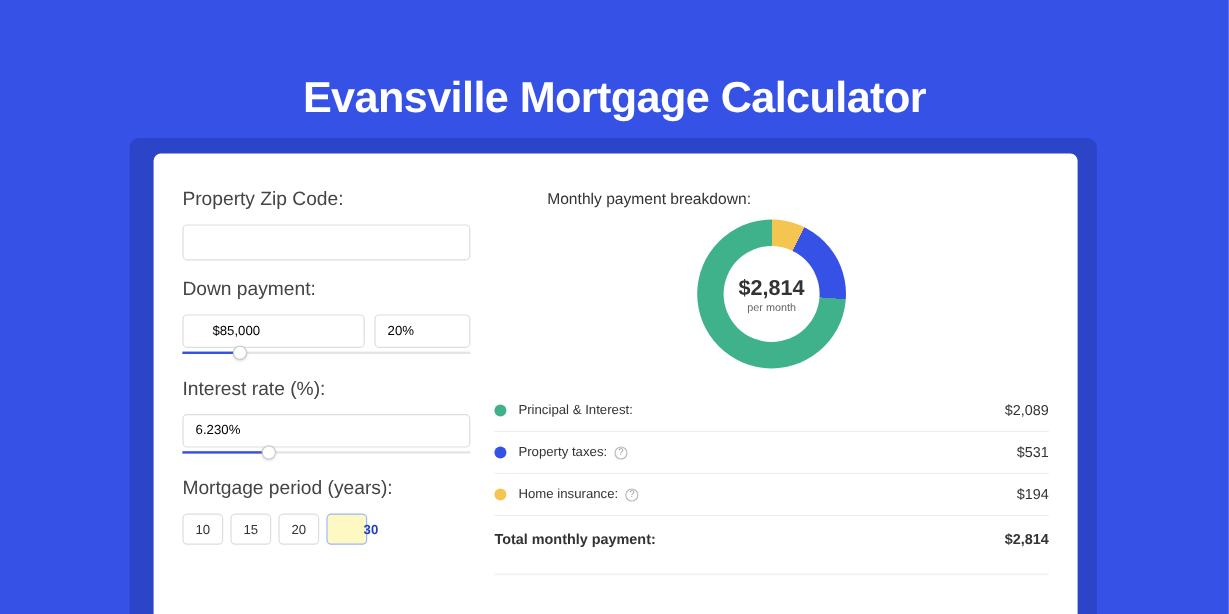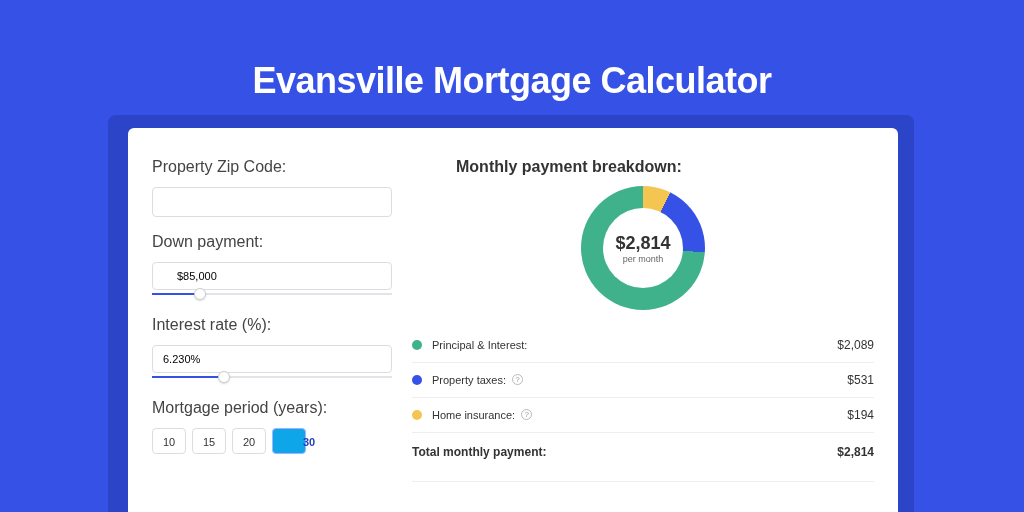--- a/index.html
+++ b/index.html
@@ -82,25 +82,25 @@
     border-radius: 50%;
     box-shadow: 0 1px 2px rgba(0,0,0,0.15);
   }
 
   .period-row { display: flex; gap: 6px; }
   .pbtn {
     width: 34px; height: 26px; line-height: 26px; text-align: center;
     border: 1px solid #dcdde0; border-radius: 4px; font-size: 11px;
     color: #333; cursor: pointer; user-select: none;
   }
-  .pbtn.active { background: #0ea5e9; border-color: #9fb4ff; color: #243db8; font-weight: 600; padding-left: 30px; }
+  .pbtn.active { background: #fef9c3; border-color: #9fb4ff; color: #243db8; font-weight: 600; padding-left: 30px; }
 
   
   .right { flex: 1 1 auto; font-size: 11px; color:#333; }
-  .rhdr { font-weight: 700; font-size: 16px; margin-bottom: 10px; padding-left: 44px; }
+  .rhdr { font-weight: 400; font-size: 13px; margin-bottom: 10px; padding-left: 44px; }
 
   .donut-wrap { display:flex; justify-content:center; margin: 4px 0 18px 0; }
   .donut {
     width: 124px; height: 124px; border-radius: 50%;
     background: conic-gradient(
       #f4c651 0deg 26deg,
       #3651e6 26deg 94deg,
       #3fb18b 94deg 360deg
     );
     position: relative;
@@ -116,21 +116,21 @@
   .donut .big { font-size: 18px; font-weight: 700; }
   .donut .sub { font-size: 9px; color:#666; }
 
   .legend { margin-top: 6px; }
   .legend-row {
     display:flex; align-items:center; padding: 10px 0;
     border-top: 1px solid #eee;
   }
   .legend-row:first-child { border-top:none; }
   .dot { width:10px; height:10px; border-radius:50%; margin-right:10px; flex:0 0 auto; }
-  .lg-label { flex: 1 1 auto; display:flex; align-items:flex-start; gap:6px; }
+  .lg-label { flex: 1 1 auto; display:flex; align-items:center; gap:6px; }
   .info {
     width:11px; height:11px; border-radius:50%; border:1px solid #bbb;
     display:inline-flex; align-items:center; justify-content:center;
     font-size:8px; color:#999; line-height:1;
   }
   .lg-val { font-size: 12px; }
   .tot-row { display:flex; padding: 12px 0 14px 0; border-top:1px solid #eee; font-weight:700; font-size:12px; }
   .tot-row .lg-label { font-weight:700; }
 
   .sep { height:1px; background:#eee; margin: 8px 0 14px 0; }
@@ -150,20 +150,21 @@
       <div class="group">
         <span class="lbl">Property Zip Code:</span>
         <input class="inp tall" value="" style="">
       </div>
 
 
       <div class="group">
         <span class="lbl">Down payment:</span>
         <div class="row2">
           <input class="inp" value="$85,000" style="">
+          <input class="inp" value="20%" style="">
         </div>
         <div class="track">
           <div class="line"></div>
           <div class="fill" style="width:20%;"></div>
           <div class="thumb" style="left:calc(20% - 6px);"></div>
         </div>
       </div>
 
       <div class="group">
         <span class="lbl">Interest rate (%):</span>

